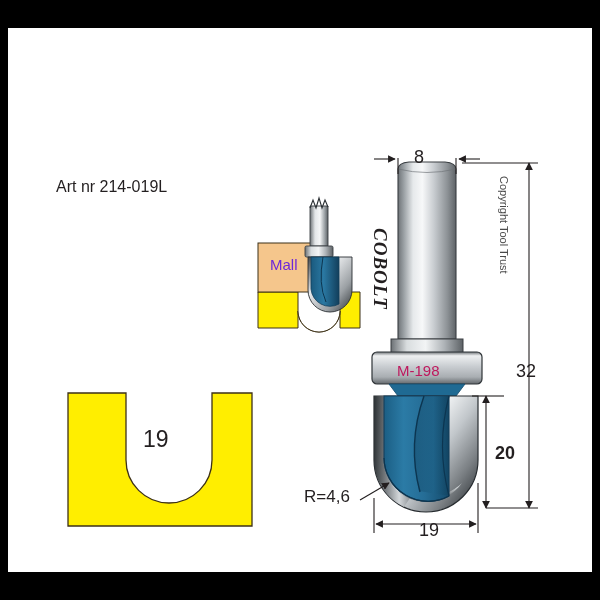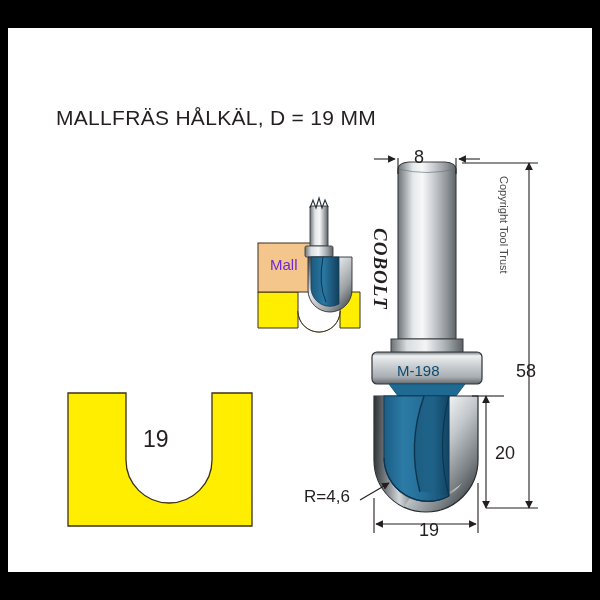--- a/index.html
+++ b/index.html
@@ -68,30 +68,30 @@
 
   .dim-text {
     position: absolute;
     font-size: 18px;
     color: #231f20;
     white-space: nowrap;
   }
 
   .dim-8  { left: 406px; top: 119px; }
   .dim-58 { left: 508px; top: 333px; }
-  .dim-20 { left: 487px; top: 415px; }
+  .dim-20 { left: 487px; top: 415px; font-weight: bold; }
   .dim-19 { left: 411px; top: 492px; }
   .dim-r  { left: 296px; top: 459px; font-size: 17px; }
 
   .collar-text {
     position: absolute;
     left: 389px;
     top: 334px;
     font-size: 15px;
-    color: #0c4a6e;
+    color: #be185d;
     white-space: nowrap;
   }
 
   .brand-text {
     position: absolute;
     left: 383px;
     top: 200px;
     font-size: 19px;
     font-style: italic;
     font-weight: bold;
@@ -312,36 +312,36 @@
         <line x1="478" y1="368" x2="478" y2="480" marker-start="url(#arrIn)" marker-end="url(#arrIn)"></line>
 
         <line x1="366" y1="470" x2="366" y2="505"></line>
         <line x1="470" y1="455" x2="470" y2="505"></line>
         <line x1="368" y1="496" x2="468" y2="496" marker-start="url(#arrIn)" marker-end="url(#arrIn)"></line>
 
         <line x1="352" y1="472" x2="381" y2="455" marker-end="url(#arrIn)"></line>
       </g>
     </svg>
 
-    <div class="title">MALLFRÄS HÅLKÄL, D = 19 MM</div>
-
+
+    <div class="artnr">Art nr 214-019L</div>
 
     <div class="profile-number">19</div>
 
     <div class="mall-label">Mall</div>
 
     <div class="brand-text">COBOLT</div>
 
     <div class="collar-text">M-198</div>
 
     <div class="copyright-text">Copyright Tool Trust</div>
 
     <div class="dim-text dim-8">8</div>
 
-    <div class="dim-text dim-58">58</div>
+    <div class="dim-text dim-58">32</div>
 
     <div class="dim-text dim-20">20</div>
 
     <div class="dim-text dim-19">19</div>
 
     <div class="dim-text dim-r">R=4,6</div>
 
   </div>
 </div>
 

